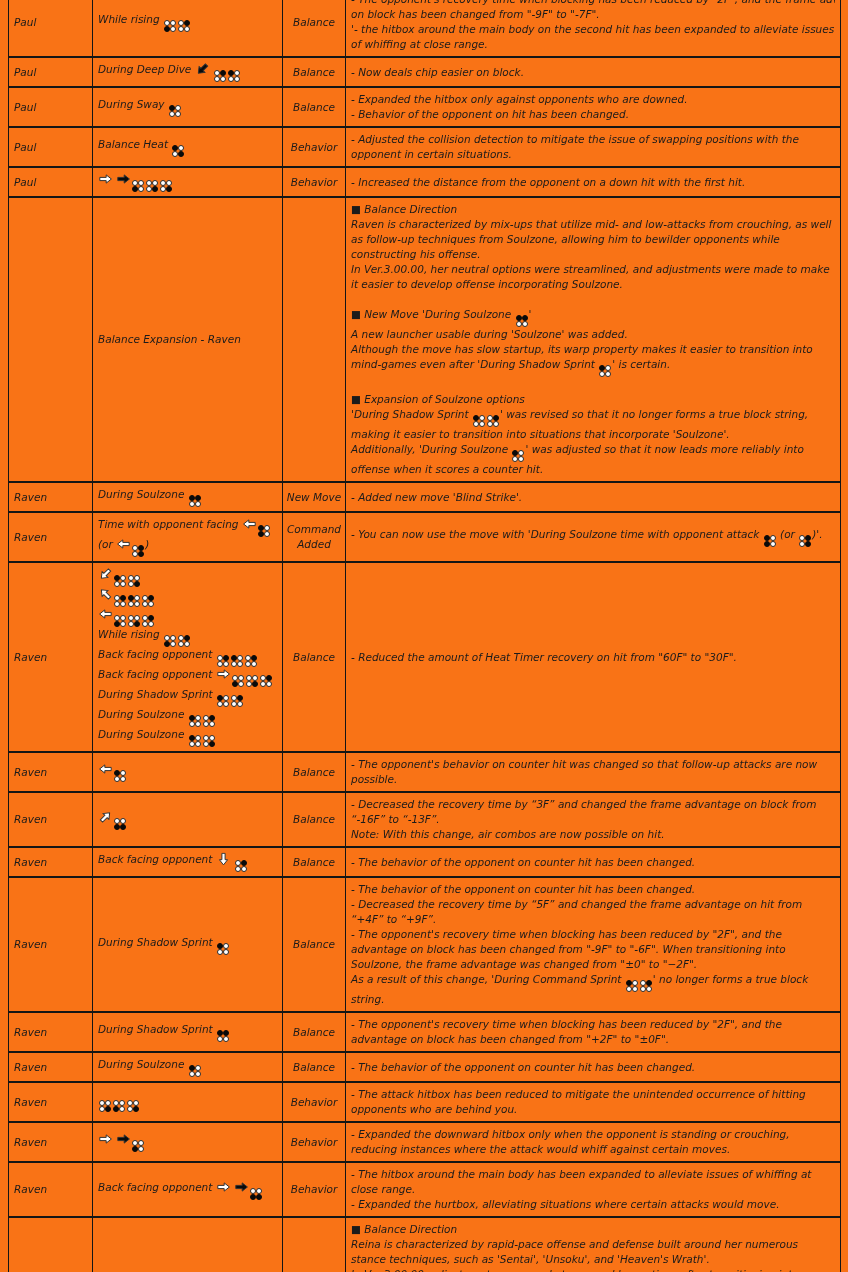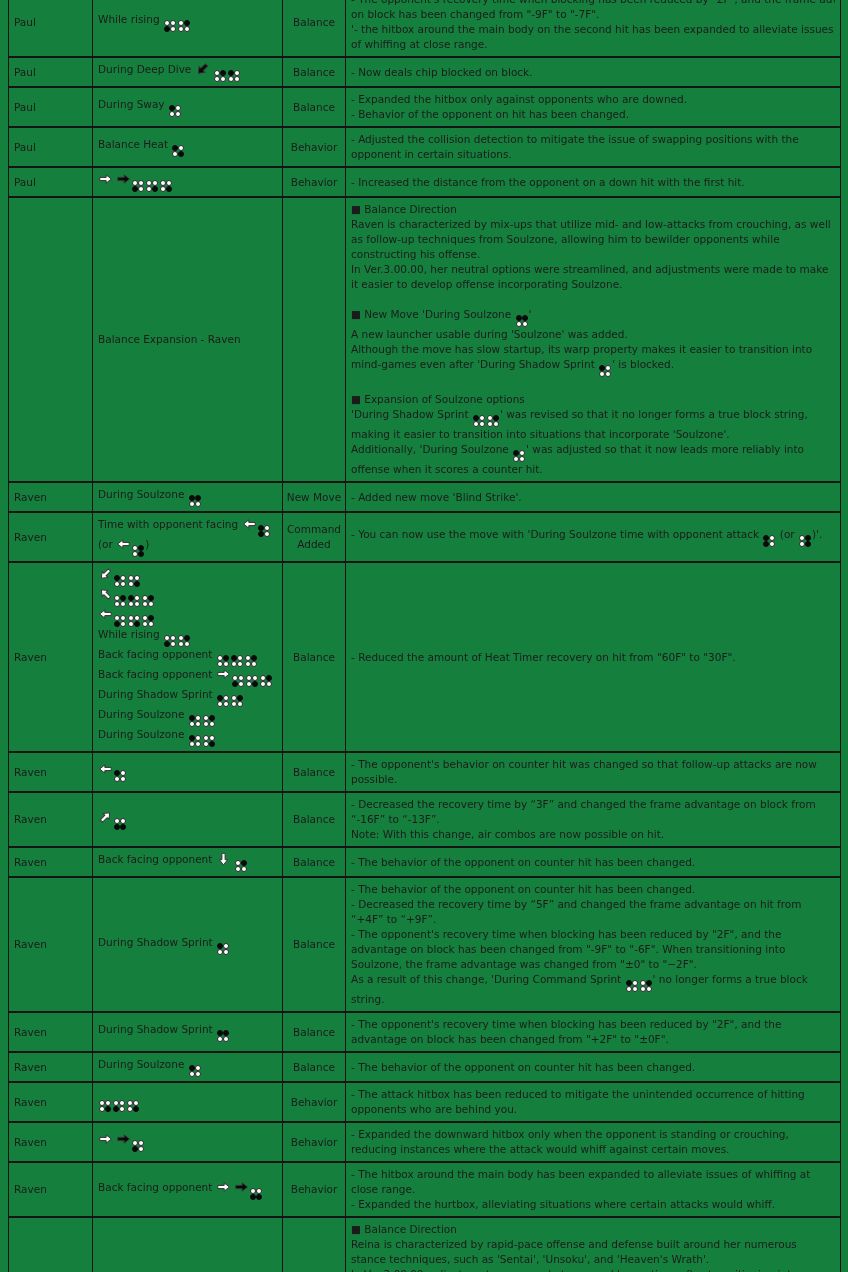--- a/index.html
+++ b/index.html
@@ -1,17 +1,17 @@
 <!DOCTYPE html>
 <html><head>
 <meta charset="utf-8">
 <style>
   html,body{margin:0;padding:0;background:#fff;}
   body{width:848px;height:1272px;overflow:hidden;font-family:"DejaVu Sans","Liberation Sans",sans-serif;color:#1b1b1b;}
-  .viewport{width:848px;height:1272px;overflow:hidden;position:relative;background:#15803d;}
+  .viewport{width:848px;height:1272px;overflow:hidden;position:relative;background:#f97316;font-style:italic;}
   table{border-collapse:collapse;table-layout:fixed;width:832px;margin:-14px 0 0 8px;font-size:10.5px;line-height:15px;}
   td{border-left:1px solid #151515;border-right:1px solid #151515;border-top:2px solid #151515;border-bottom:2px solid #151515;vertical-align:middle;padding:4px 5px;word-wrap:break-word;}
   td.c-char{padding-left:5px;}
   td.c-type{text-align:center;padding:4px 2px;}
   .dl,.cl{min-height:15px;}
   .nw{white-space:nowrap;overflow:hidden;}
   .btn{display:inline-grid;grid-template-columns:6px 6px;grid-auto-rows:6px;gap:0;vertical-align:-3px;margin:0 1px;}
   .dot{width:6px;height:6px;border:1px solid #2a2a2a;border-radius:50%;box-sizing:border-box;background:#fff;}
   .dot.f{background:#0a0a0a;border-color:#0a0a0a;}
   .arr{display:inline-block;width:13px;height:10px;vertical-align:-1px;margin:0 1px;}
@@ -63,21 +63,21 @@
                 <span class="dot"></span>
               </span><span class="btn">
                 <span class="dot f"></span>
                 <span class="dot"></span>
                 <span class="dot"></span>
                 <span class="dot"></span>
               </span></div>
           </td>
           <td class="c-type">Balance</td>
           <td>
-            <div class="dl"><span>- Now deals chip blocked on block.</span></div>
+            <div class="dl"><span>- Now deals chip easier on block.</span></div>
           </td>
         </tr>
         <tr>
           <td class="c-char">Paul</td>
           <td>
             <div class="cl"><span>During Sway </span><span class="btn">
                 <span class="dot f"></span>
                 <span class="dot"></span>
                 <span class="dot"></span>
                 <span class="dot"></span>
@@ -149,21 +149,21 @@
                 <span class="dot f"></span>
                 <span class="dot"></span>
                 <span class="dot"></span>
               </span><span>'</span></div>
             <div class="dl"><span>A new launcher usable during 'Soulzone' was added.</span></div>
             <div class="dl"><span>Although the move has slow startup, its warp property makes it easier to transition into mind-games even after 'During Shadow Sprint </span><span class="btn">
                 <span class="dot f"></span>
                 <span class="dot"></span>
                 <span class="dot"></span>
                 <span class="dot"></span>
-              </span><span>' is blocked.</span></div>
+              </span><span>' is certain.</span></div>
             <div class="dl"></div>
             <div class="dl"><span>■ Expansion of Soulzone options</span></div>
             <div class="dl"><span>'During Shadow Sprint </span><span class="btn">
                 <span class="dot f"></span>
                 <span class="dot"></span>
                 <span class="dot"></span>
                 <span class="dot"></span>
               </span><span class="btn">
                 <span class="dot"></span>
                 <span class="dot f"></span>
@@ -527,21 +527,21 @@
                 </svg></span><span class="btn">
                 <span class="dot"></span>
                 <span class="dot"></span>
                 <span class="dot f"></span>
                 <span class="dot f"></span>
               </span></div>
           </td>
           <td class="c-type">Behavior</td>
           <td>
             <div class="dl"><span>- The hitbox around the main body has been expanded to alleviate issues of whiffing at close range.</span></div>
-            <div class="dl"><span>- Expanded the hurtbox, alleviating situations where certain attacks would whiff.</span></div>
+            <div class="dl"><span>- Expanded the hurtbox, alleviating situations where certain attacks would move.</span></div>
           </td>
         </tr>
         <tr>
           <td class="c-char"></td>
           <td></td>
           <td class="c-type"></td>
           <td>
             <div class="dl"><span>■ Balance Direction</span></div>
             <div class="dl"><span>Reina is characterized by rapid-pace offense and defense built around her numerous stance techniques, such as 'Sentai', 'Unsoku', and 'Heaven's Wrath'.</span></div>
             <div class="dl"><span>In Ver.3.00.00, adjustments were made to expand her options after transitioning into 'Unsoku', making it easier to create new offensive routes, while also standardizing the frame data of 'Sentai' and 'Heaven's Wrath' to improve consistency and support clearer situational decision-making.</span></div>

